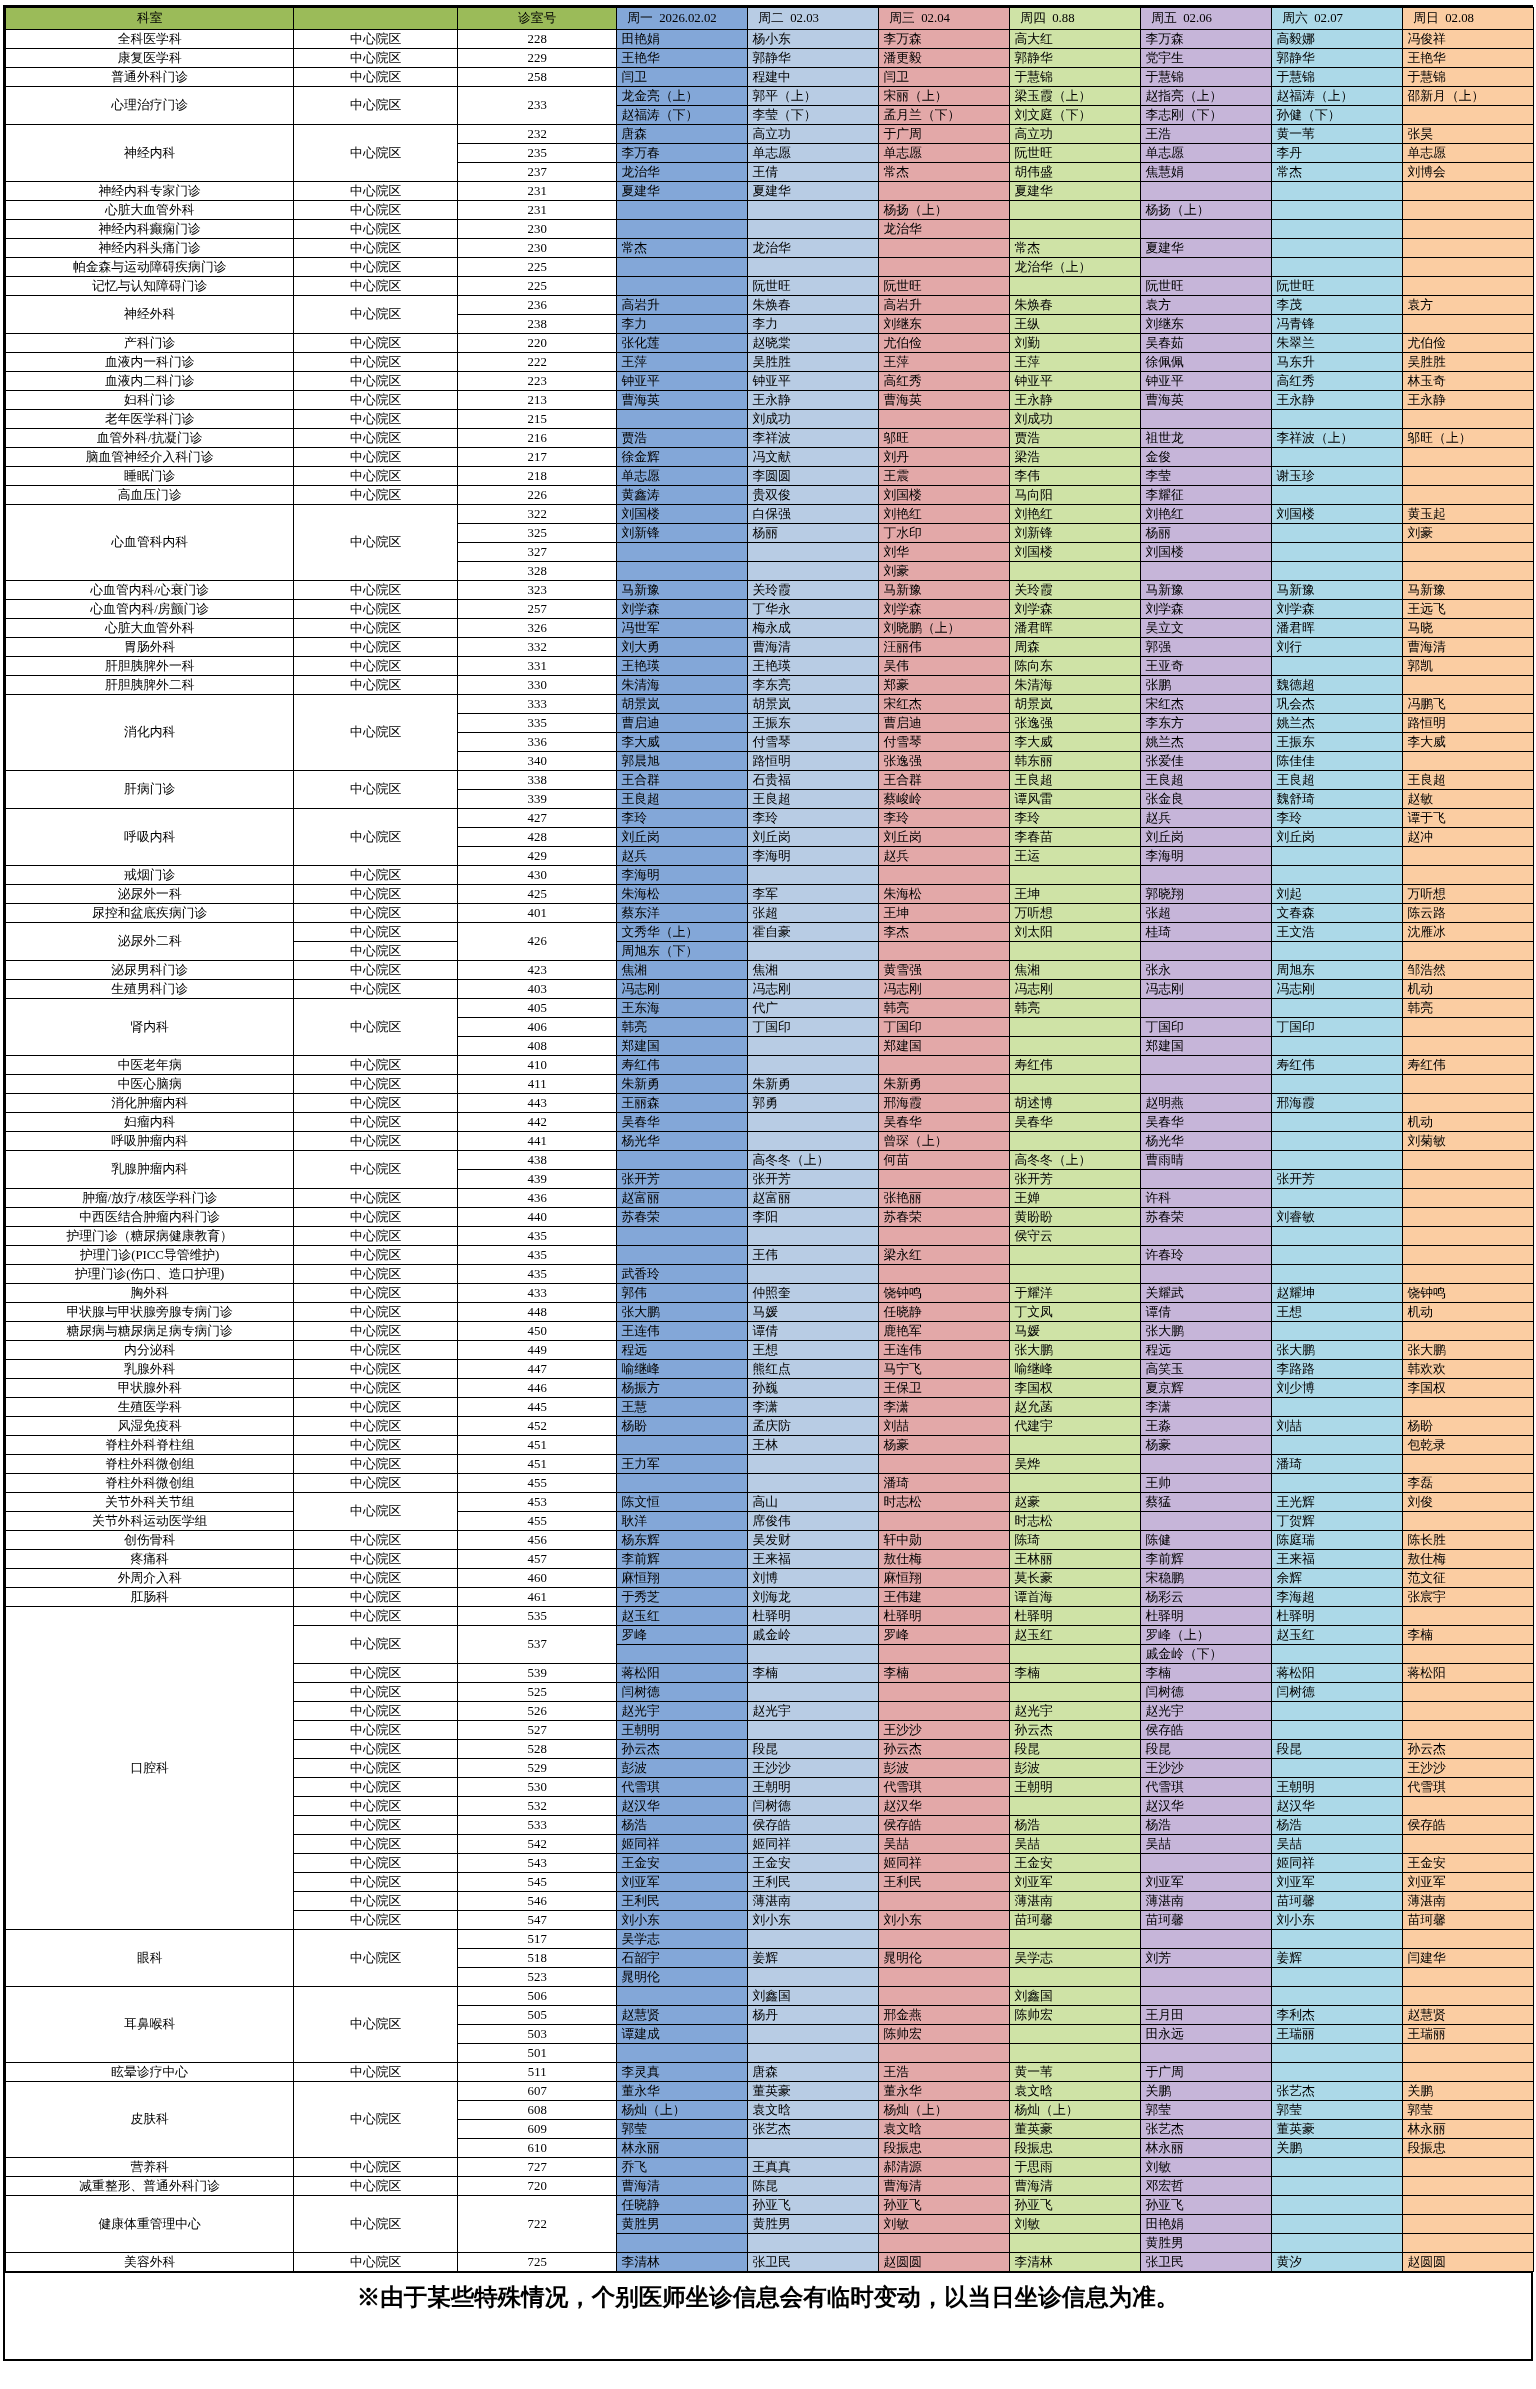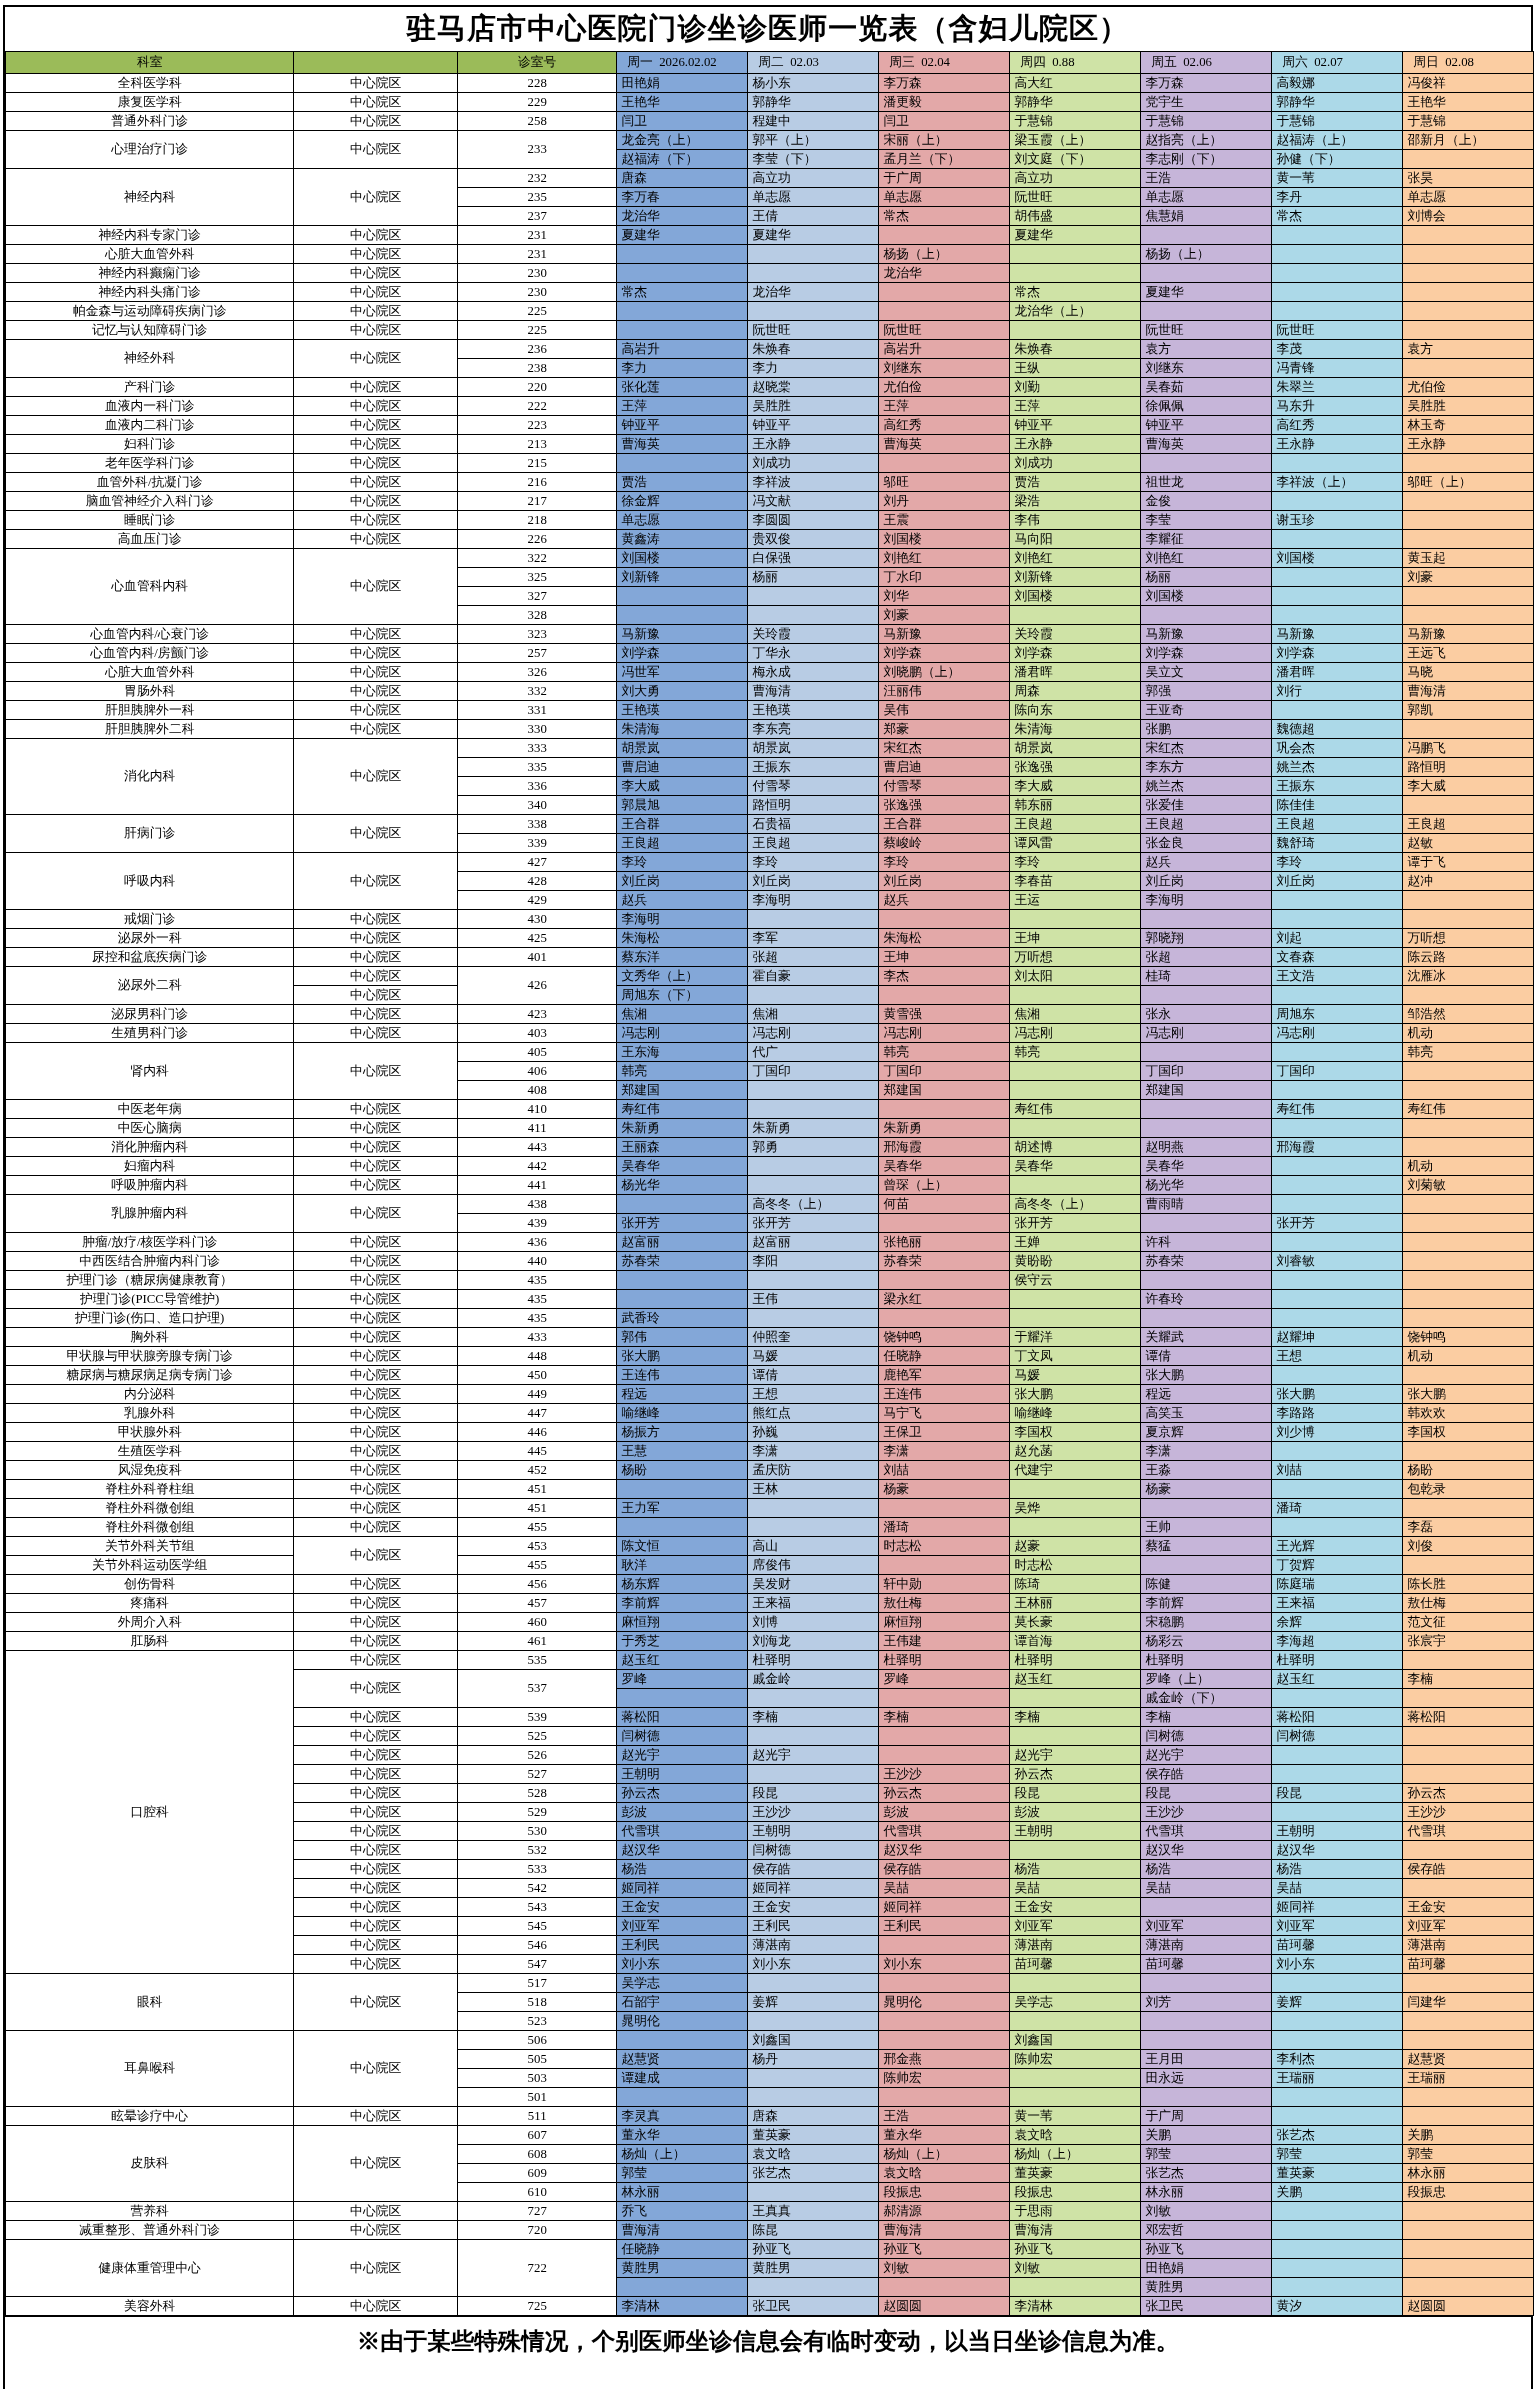--- a/index.html
+++ b/index.html
@@ -22,21 +22,20 @@
   .d0{background:var(--mon);} .d1{background:var(--tue);} .d2{background:var(--wed);}
   .d3{background:var(--thu);} .d4{background:var(--fri);} .d5{background:var(--sat);}
   .d6{background:var(--sun);}
   .footer{border-top:1.3px solid #000;height:78px;font-size:23.5px;font-weight:bold;
           text-align:center;padding-top:7.5px;background:#fff;}
 </style>
 </head>
 <body>
 
 <div class="sheet">
-  <div class="title">驻马店市中心医院门诊坐诊医师一览表（含妇儿院区）</div>
   <table>
     <colgroup>
       <col class="c-dept">
         <col class="c-campus">
         <col class="c-room">
       <col class="c-day">
         <col class="c-day">
         <col class="c-day">
         <col class="c-day">
       <col class="c-day">

